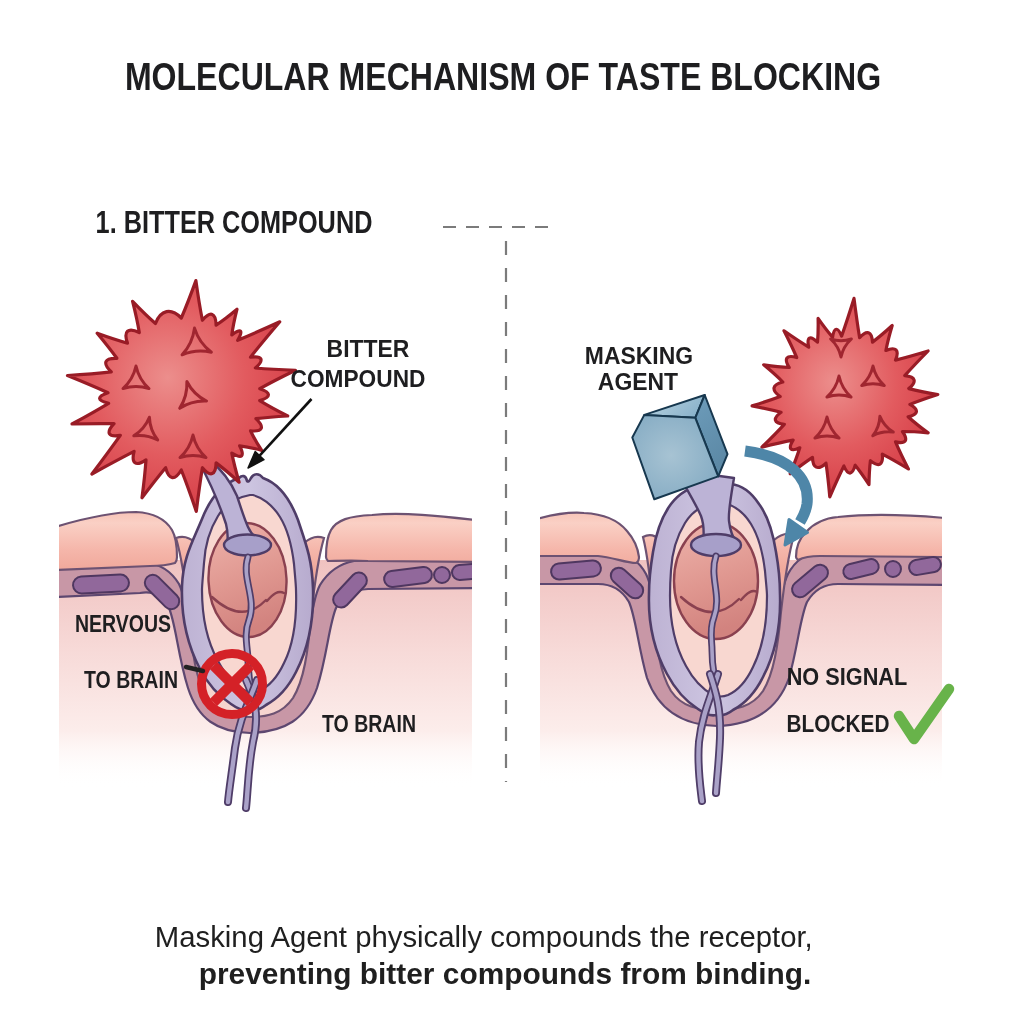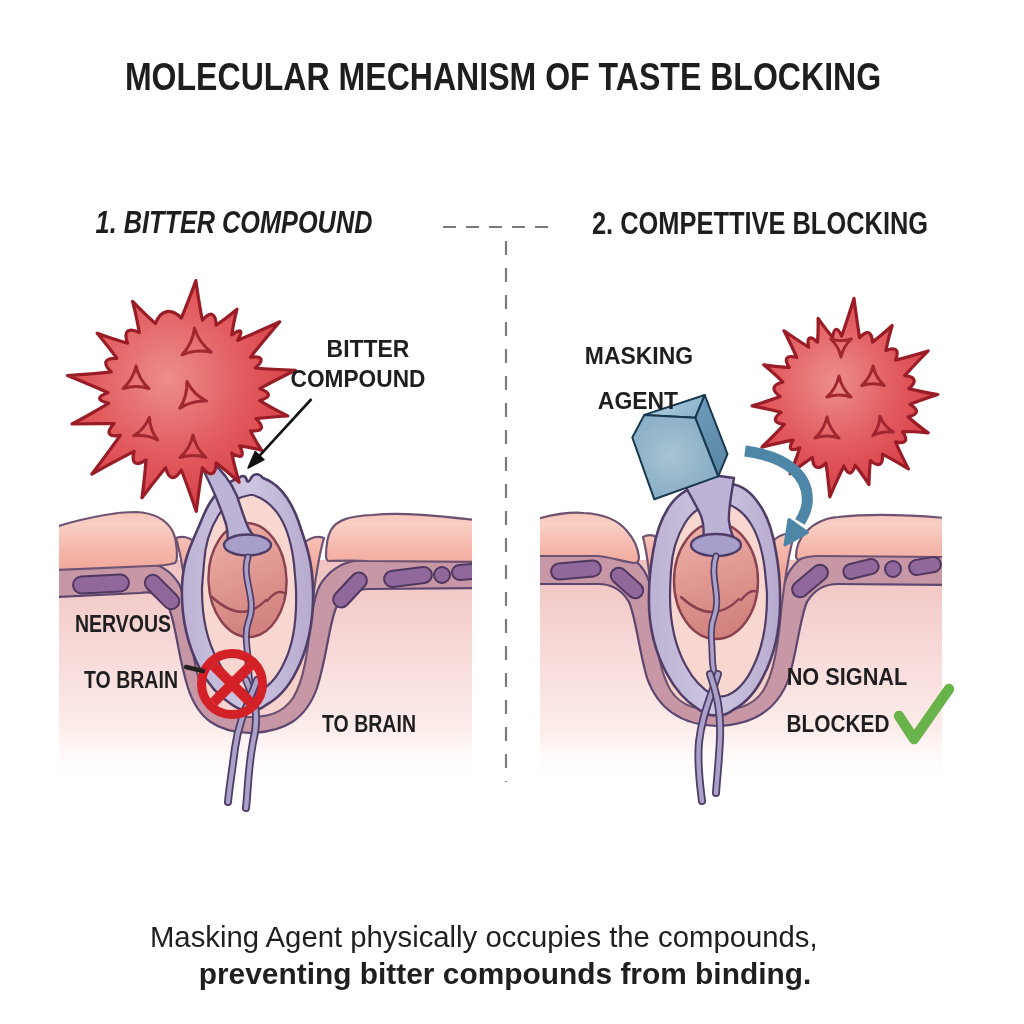--- a/index.html
+++ b/index.html
@@ -286,26 +286,25 @@
 
   <g>
     <path d="M 745,451 C 790,457 810,478 807,504 C 806,511 803,517 800,522" fill="none" stroke="#4e86a8" stroke-width="11"></path>
     <polygon points="785,545 807.5,532.5 789,519.5" fill="#4e86a8" stroke="#4e86a8" stroke-width="3" stroke-linejoin="round"></polygon>
   </g>
 
   <path d="M 899,716 L 914,739 L 949,689" fill="none" stroke="#68b34a" stroke-width="10.5" stroke-linecap="round" stroke-linejoin="round"></path>
 </svg>
 
   <div class="txt title" style="left:502.5px;top:57.0px;"><span class="sx" style="transform:scaleX(0.8350);">MOLECULAR MECHANISM OF TASTE BLOCKING</span></div>
-  <div class="txt heading" style="left:234.3px;top:205.4px;font-style:italic;"><span class="sx" style="transform:scaleX(0.8030);">1. BITTER COMPOUND</span></div>
-  <div class="txt heading" style="left:760.2px;top:205.5px;"><span class="sx" style="transform:scaleX(0.8070);">2. COMPETTIVE BLOCKING</span></div>
+  <div class="txt heading" style="left:234.3px;top:205.4px;"><span class="sx" style="transform:scaleX(0.8030);">1. BITTER COMPOUND</span></div>
   <div class="txt label" style="left:368.3px;top:335.1px;"><span class="sx" style="transform:scaleX(0.9400);">BITTER</span></div>
   <div class="txt label" style="left:358px;top:365.1px;"><span class="sx" style="transform:scaleX(0.9300);">COMPOUND</span></div>
   <div class="txt label" style="left:639.0px;top:342px;"><span class="sx" style="transform:scaleX(0.9400);">MASKING</span></div>
-  <div class="txt label" style="left:638.0px;top:387px;"><span class="sx" style="transform:scaleX(0.9400);">AGENT</span></div>
+  <div class="txt label" style="left:638.0px;top:368px;"><span class="sx" style="transform:scaleX(0.9400);">AGENT</span></div>
   <div class="txt label" style="left:122.9px;top:610px;"><span class="sx" style="transform:scaleX(0.8000);">NERVOUS</span></div>
   <div class="txt label" style="left:130.7px;top:666.0px;"><span class="sx" style="transform:scaleX(0.8000);">TO BRAIN</span></div>
   <div class="txt label" style="left:369.1px;top:710.0px;"><span class="sx" style="transform:scaleX(0.8000);">TO BRAIN</span></div>
   <div class="txt label" style="left:847.0px;top:663px;"><span class="sx" style="transform:scaleX(0.8900);">NO SIGNAL</span></div>
   <div class="txt label" style="left:838.2px;top:710.0px;"><span class="sx" style="transform:scaleX(0.8528);">BLOCKED</span></div>
-  <div class="txt caption" style="left:483.8px;top:919.7px;"><span class="sx" style="transform:scaleX(1.0000);">Masking Agent physically occupies the compounds,</span></div>
+  <div class="txt caption" style="left:483.8px;top:919.7px;"><span class="sx" style="transform:scaleX(1.0000);">Masking Agent physically compounds the receptor,</span></div>
   <div class="txt caption" style="left:505.0px;top:956.5px;font-weight:bold;"><span class="sx" style="transform:scaleX(1.0200);">preventing bitter compounds from binding.</span></div>
 </div>
 
 </body></html>

